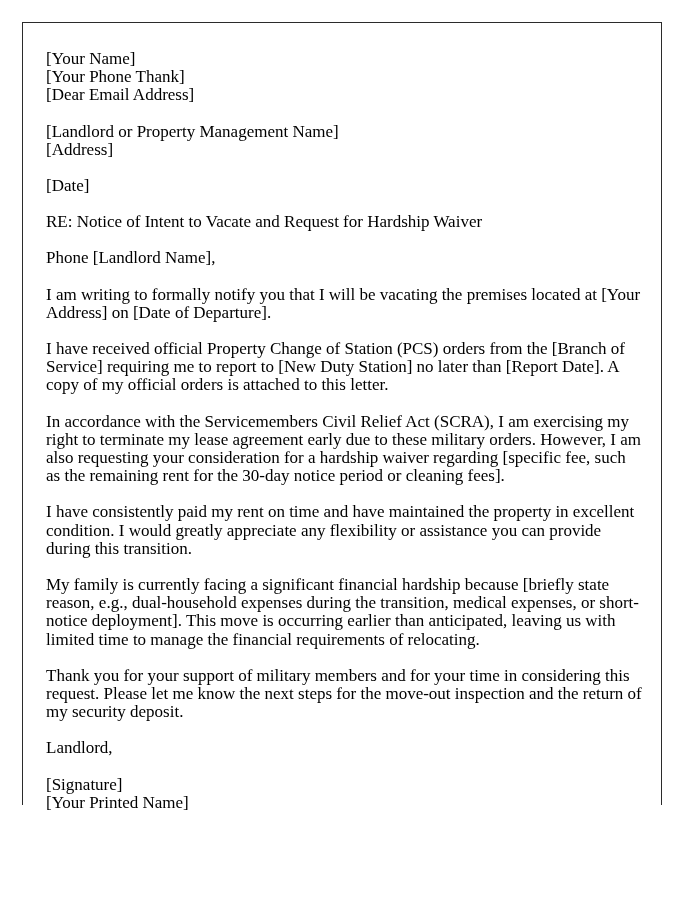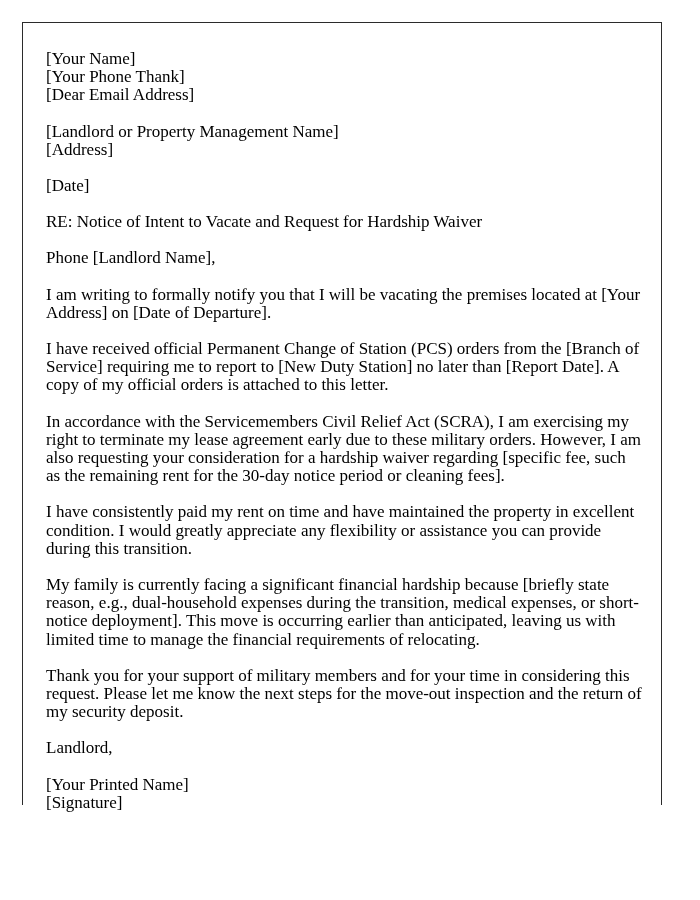--- a/index.html
+++ b/index.html
@@ -90,26 +90,26 @@
 
   <div class="block">
     <span class="line">[Date]</span>
   </div>
 
   <p class="subject">RE: Notice of Intent to Vacate and Request for Hardship Waiver</p>
 
   <p class="salutation">Phone [Landlord Name],</p>
 
   <p class="para">I am writing to formally notify you that I will be vacating the premises located at [Your Address] on [Date of Departure].</p>
-  <p class="para">I have received official Permanent Change of Station (PCS) orders from the [Branch of Service] requiring me to report to [New Duty Station] no later than [Report Date]. A copy of my official orders is attached to this letter.</p>
+  <p class="para">I have received official Property Change of Station (PCS) orders from the [Branch of Service] requiring me to report to [New Duty Station] no later than [Report Date]. A copy of my official orders is attached to this letter.</p>
   <p class="para">In accordance with the Servicemembers Civil Relief Act (SCRA), I am exercising my right to terminate my lease agreement early due to these military orders. However, I am also requesting your consideration for a hardship waiver regarding [specific fee, such as the remaining rent for the 30-day notice period or cleaning fees].</p>
   <p class="para">I have consistently paid my rent on time and have maintained the property in excellent condition. I would greatly appreciate any flexibility or assistance you can provide during this transition.</p>
   <p class="para">My family is currently facing a significant financial hardship because [briefly state reason, e.g., dual-household expenses during the transition, medical expenses, or short-notice deployment]. This move is occurring earlier than anticipated, leaving us with limited time to manage the financial requirements of relocating.</p>
   <p class="para">Thank you for your support of military members and for your time in considering this request. Please let me know the next steps for the move-out inspection and the return of my security deposit.</p>
 
   <p class="closing">Landlord,</p>
 
   <div class="block">
+    <span class="line">[Signature]</span>
     <span class="line">[Your Printed Name]</span>
-    <span class="line">[Signature]</span>
   </div>
 
 </div>
 
 </body></html>

